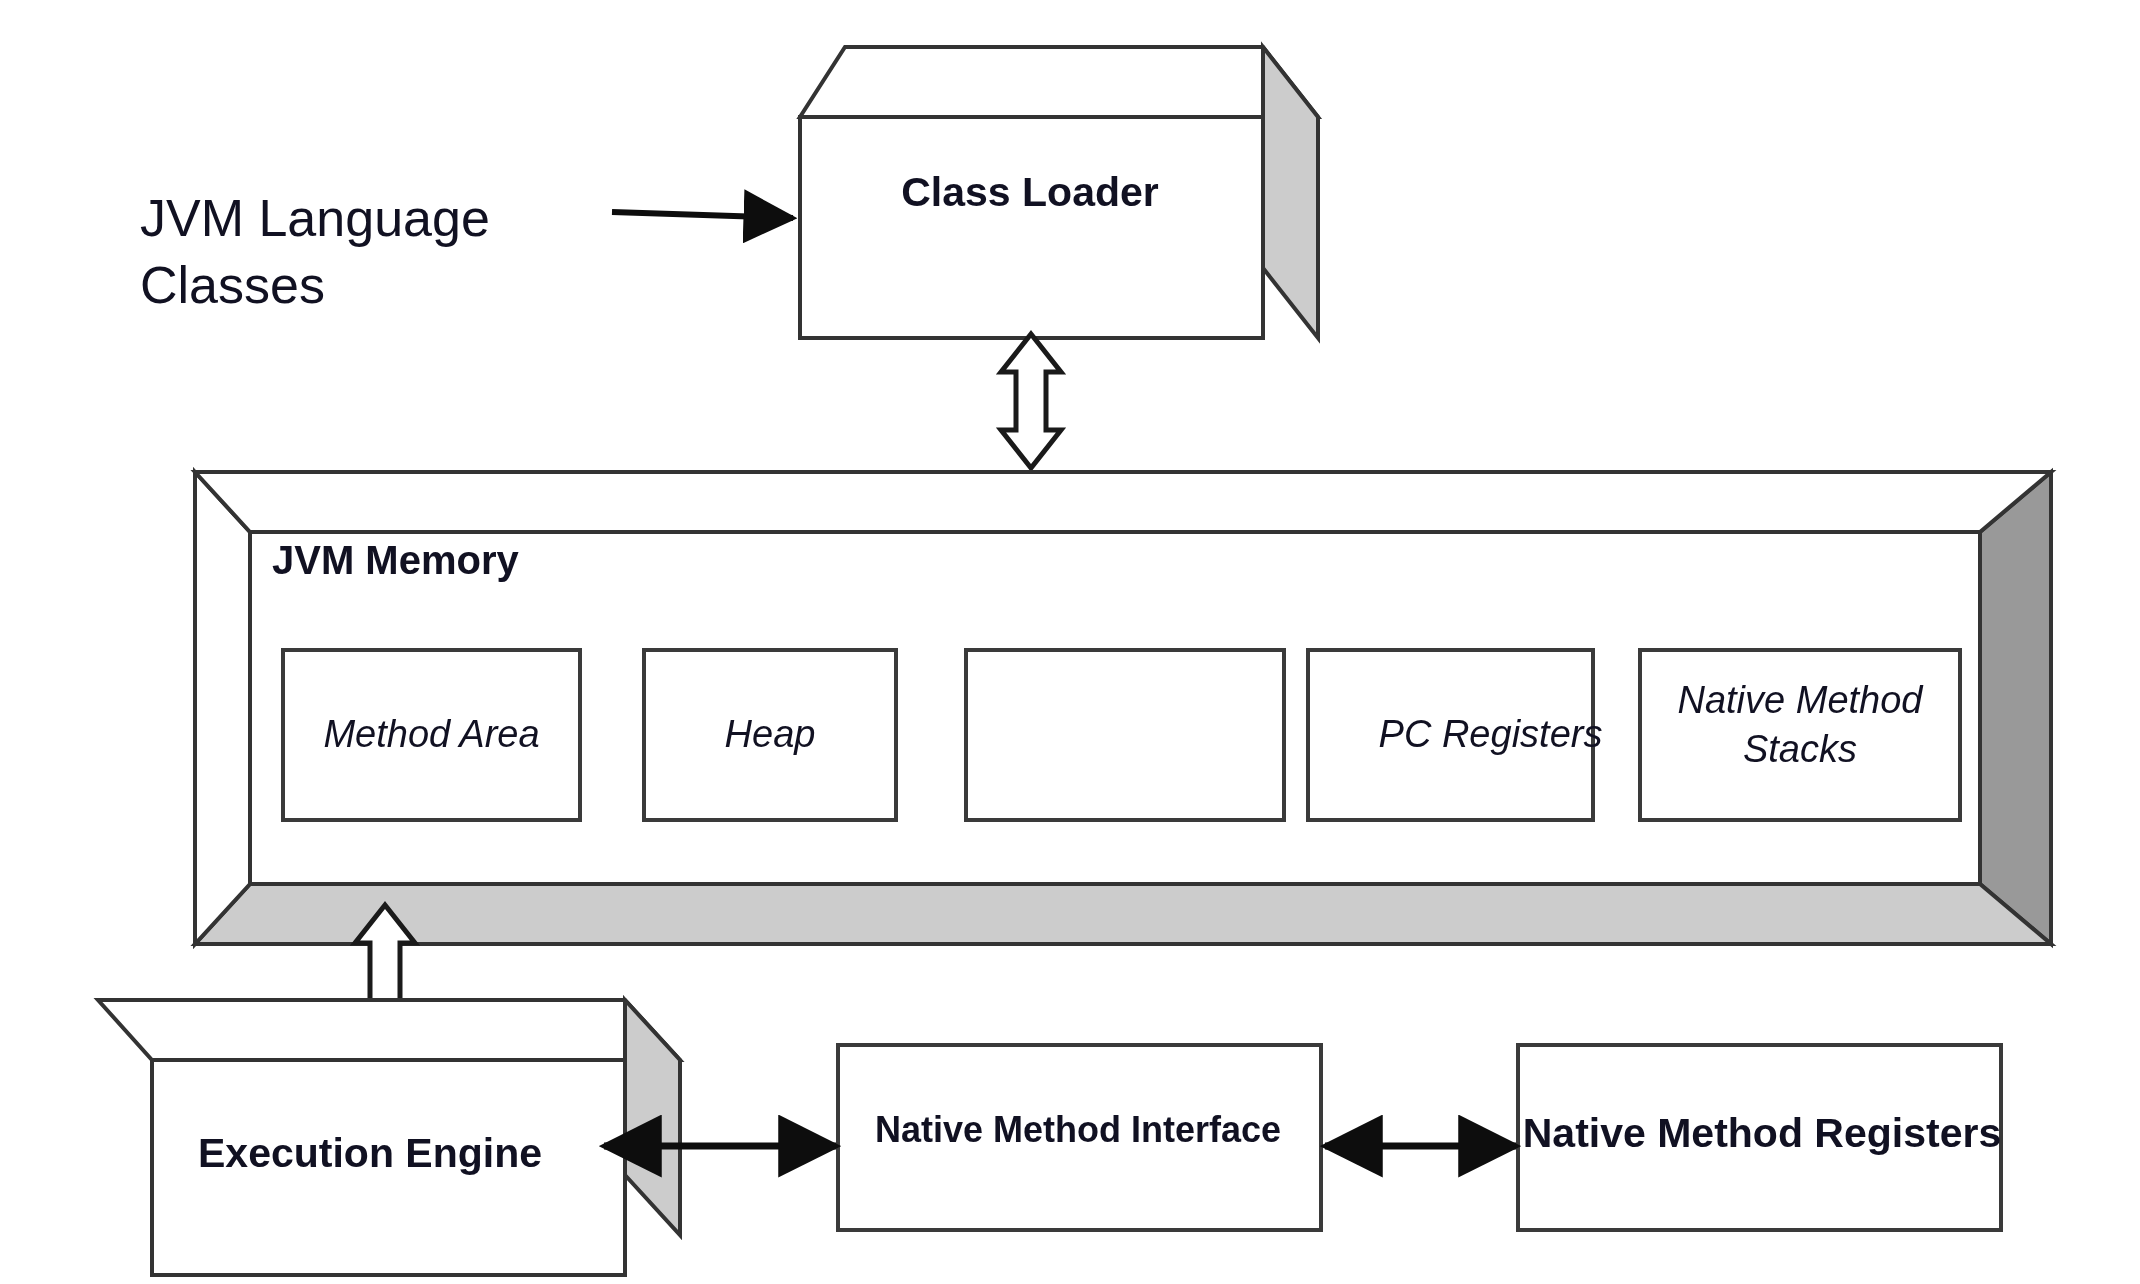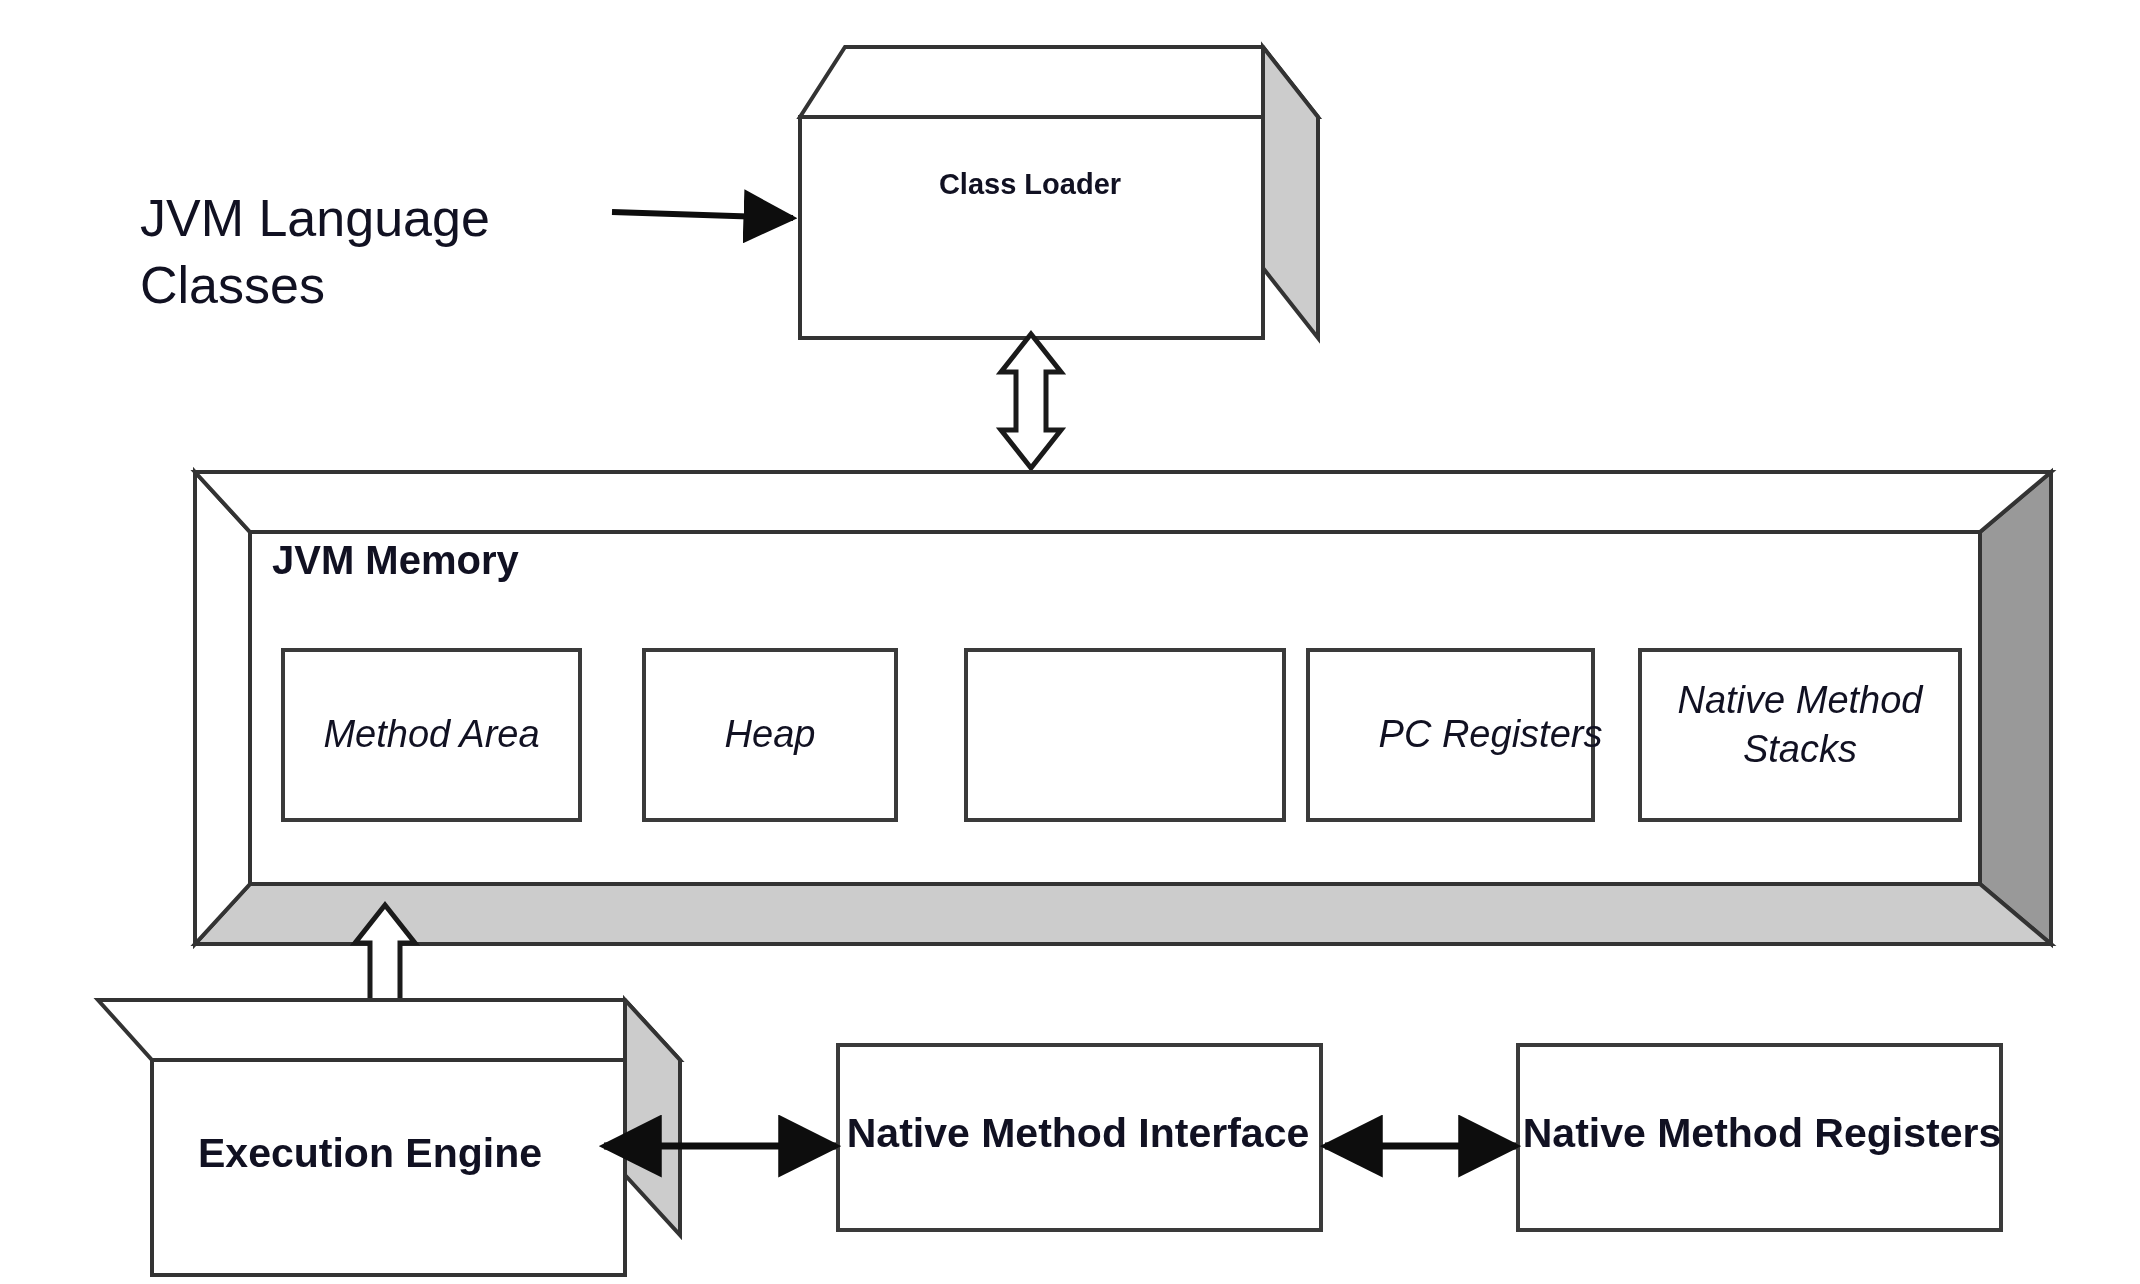--- a/index.html
+++ b/index.html
@@ -37,31 +37,31 @@
     pointer-events: none;
   }
   .lbl.bold   { font-weight: bold; }
   .lbl.plain  { font-weight: normal; }
 
   #label-jvm-language-classes {
     left: 140px;  top: 185px;  width: 460px;
     text-align: left;  font-size: 52px;
   }
   #label-class-loader {
-    left: 800px;  top: 166px;  width: 460px;  font-size: 29px;
+    left: 800px;  top: 166px;  width: 460px;  font-size: 41px;
   }
   #label-jvm-memory {
     left: 272px;  top: 535px;  width: 420px;
     text-align: left;  font-size: 40px;
   }
   #label-execution-engine {
     left: 150px;  top: 1127px;  width: 440px;  font-size: 41px;
   }
   #label-native-method-interface {
-    left: 838px;  top: 1107px;  width: 480px;  font-size: 41px;
+    left: 838px;  top: 1107px;  width: 480px;  font-size: 36px;
   }
   #label-native-method-libraries {
     left: 1522px;  top: 1107px;  width: 480px;  font-size: 41px;
   }
 
   
   .mem-label {
     position: absolute;
     display: flex;
     align-items: center;

